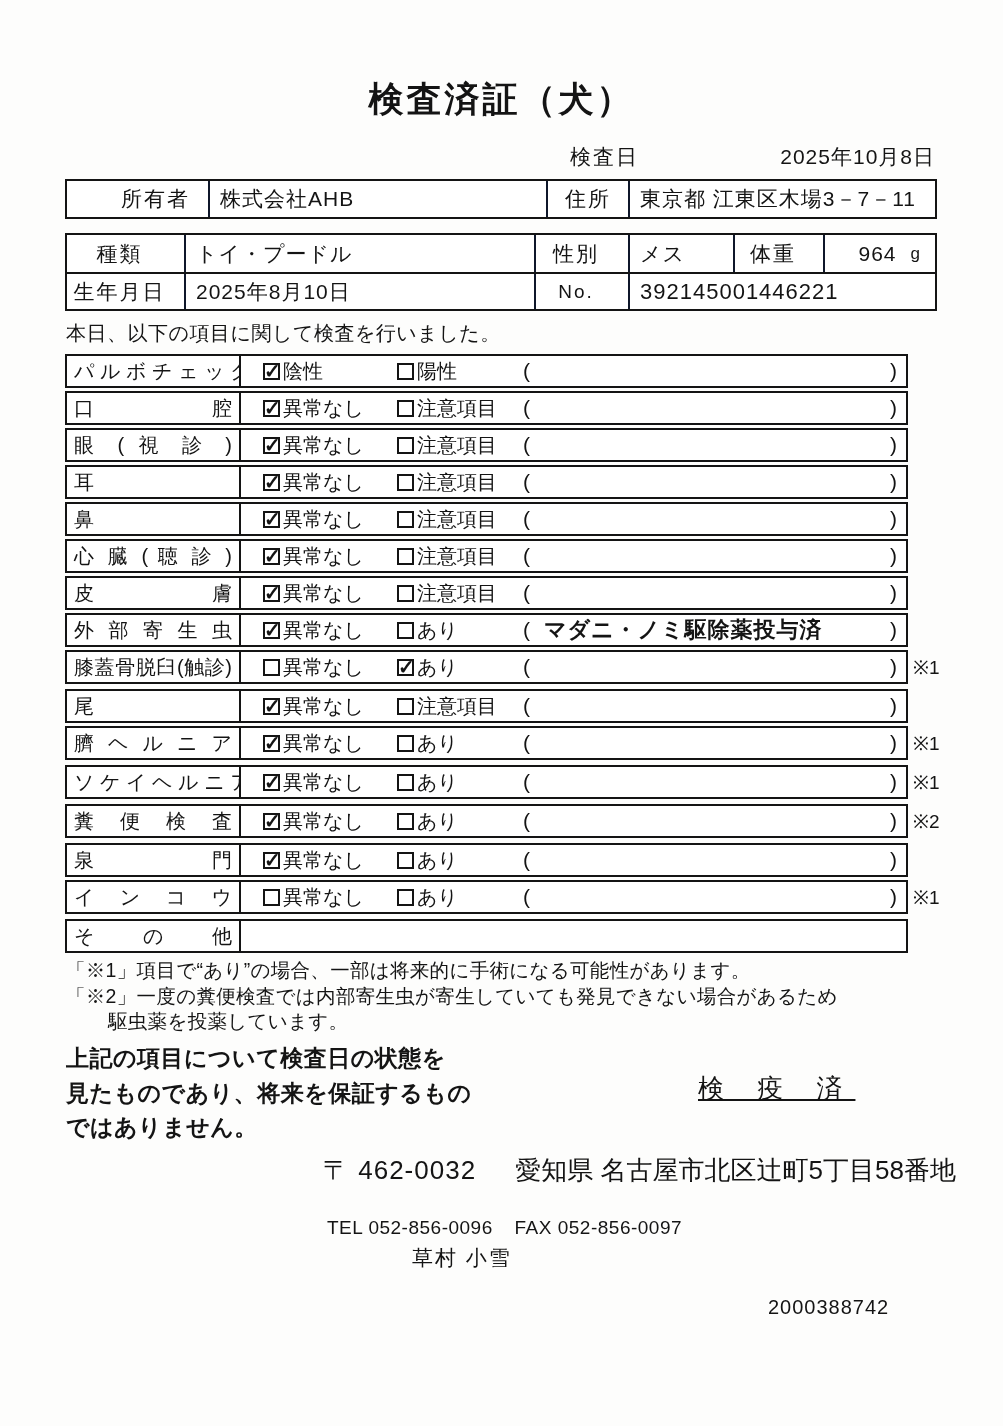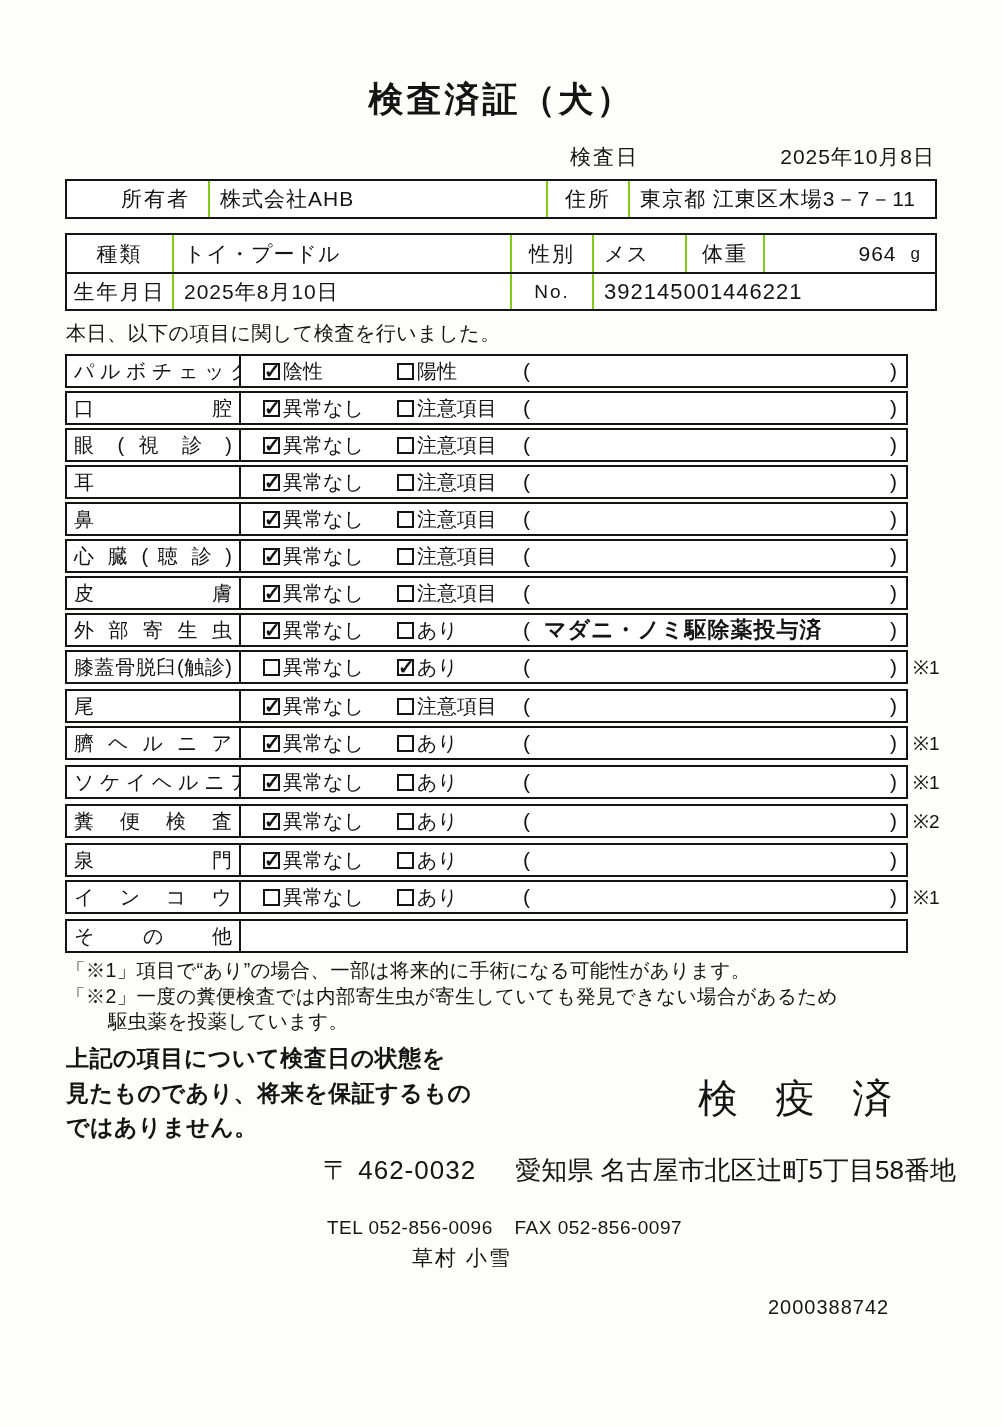--- a/index.html
+++ b/index.html
@@ -21,30 +21,30 @@
   .exam-date-row .ed-label { position:absolute; left:505px; top:0; letter-spacing:2px; }
   .exam-date-row .ed-value { position:absolute; right:2px; top:0; letter-spacing:1px; }
 
   
   .tbl { margin-left:65px; width:872px; border:2px solid #141414; background:#fff; }
   .trow { display:flex; height:36px; align-items:stretch; }
   .trow + .trow { border-top:2px solid #141414; }
   .cell { display:flex; align-items:center; font-size:21px; overflow:hidden; }
   .cell.lab { justify-content:center; letter-spacing:2px; }
   .cell.val { padding-left:10px; letter-spacing:1px; }
-  .bl { border-left:2px solid #84cc16; }
+  .bl { border-left:2px solid #0f172a; }
   .w-lab1 { width:105px; }
   .w-val1 { width:338px; }
   .w-lab2 { width:82px; }
   .w-rest { flex:1; }
   .w-sex  { width:93px; }
   .w-wlab { width:78px; }
   .tblA { margin-top:8px;padding-left:36px; }
   .tblB { margin-top:14px; }
-  .tblB .trow { height:37px; }
+  .tblB .trow { height:37px;gap:12px; }
   .weight-val { justify-content:flex-end; padding-right:14px; }
   .weight-val .unit { font-size:17px; margin-left:14px; }
   .no-lab { font-size:19px; letter-spacing:0; }
   .no-val { letter-spacing:1.5px; font-size:22px; }
 
   .intro { margin:9px 0 7px 66px; font-size:20px; letter-spacing:0.5px; }
 
   
   .checklist { margin-left:65px; }
   .crow { display:flex; margin-bottom:3px; }
@@ -78,21 +78,21 @@
 
   
   .notes { margin:5px 0 0 66px; font-size:19.5px; line-height:1.32; letter-spacing:0.3px; }
   .notes .indent { padding-left:42px; }
   .bottom1 { position:relative; height:112px; }
   .disclaimer {
     position:absolute; left:66px; top:6px; width:620px;
     font-size:23px; font-weight:bold; line-height:1.5;
     white-space:pre-line; letter-spacing:0.5px;
   }
-  .stamp { position:absolute; left:698px; top:36px; font-size:40px; letter-spacing:13px; }
+  .stamp { position:absolute; left:698px; top:36px; font-size:26px; letter-spacing:13px;text-decoration:underline; }
 
   
   .addr-line { margin:6px 0 15px 323px; font-size:26px; }
   .addr-line .postal { margin-right:32px; letter-spacing:1px; }
   .tel-line { margin:29px 0 0 327px; font-size:19px; letter-spacing:0.5px; }
   .tel-line .fax { margin-left:16px; }
   .clinic { margin:34px 0 0 332px; font-size:26px; letter-spacing:1px; }
   .examiner { margin:5px 0 0 412px; font-size:21px; letter-spacing:2px; }
   .serial { margin:24px 0 0 768px; font-size:20px; letter-spacing:1px; }
 </style>

